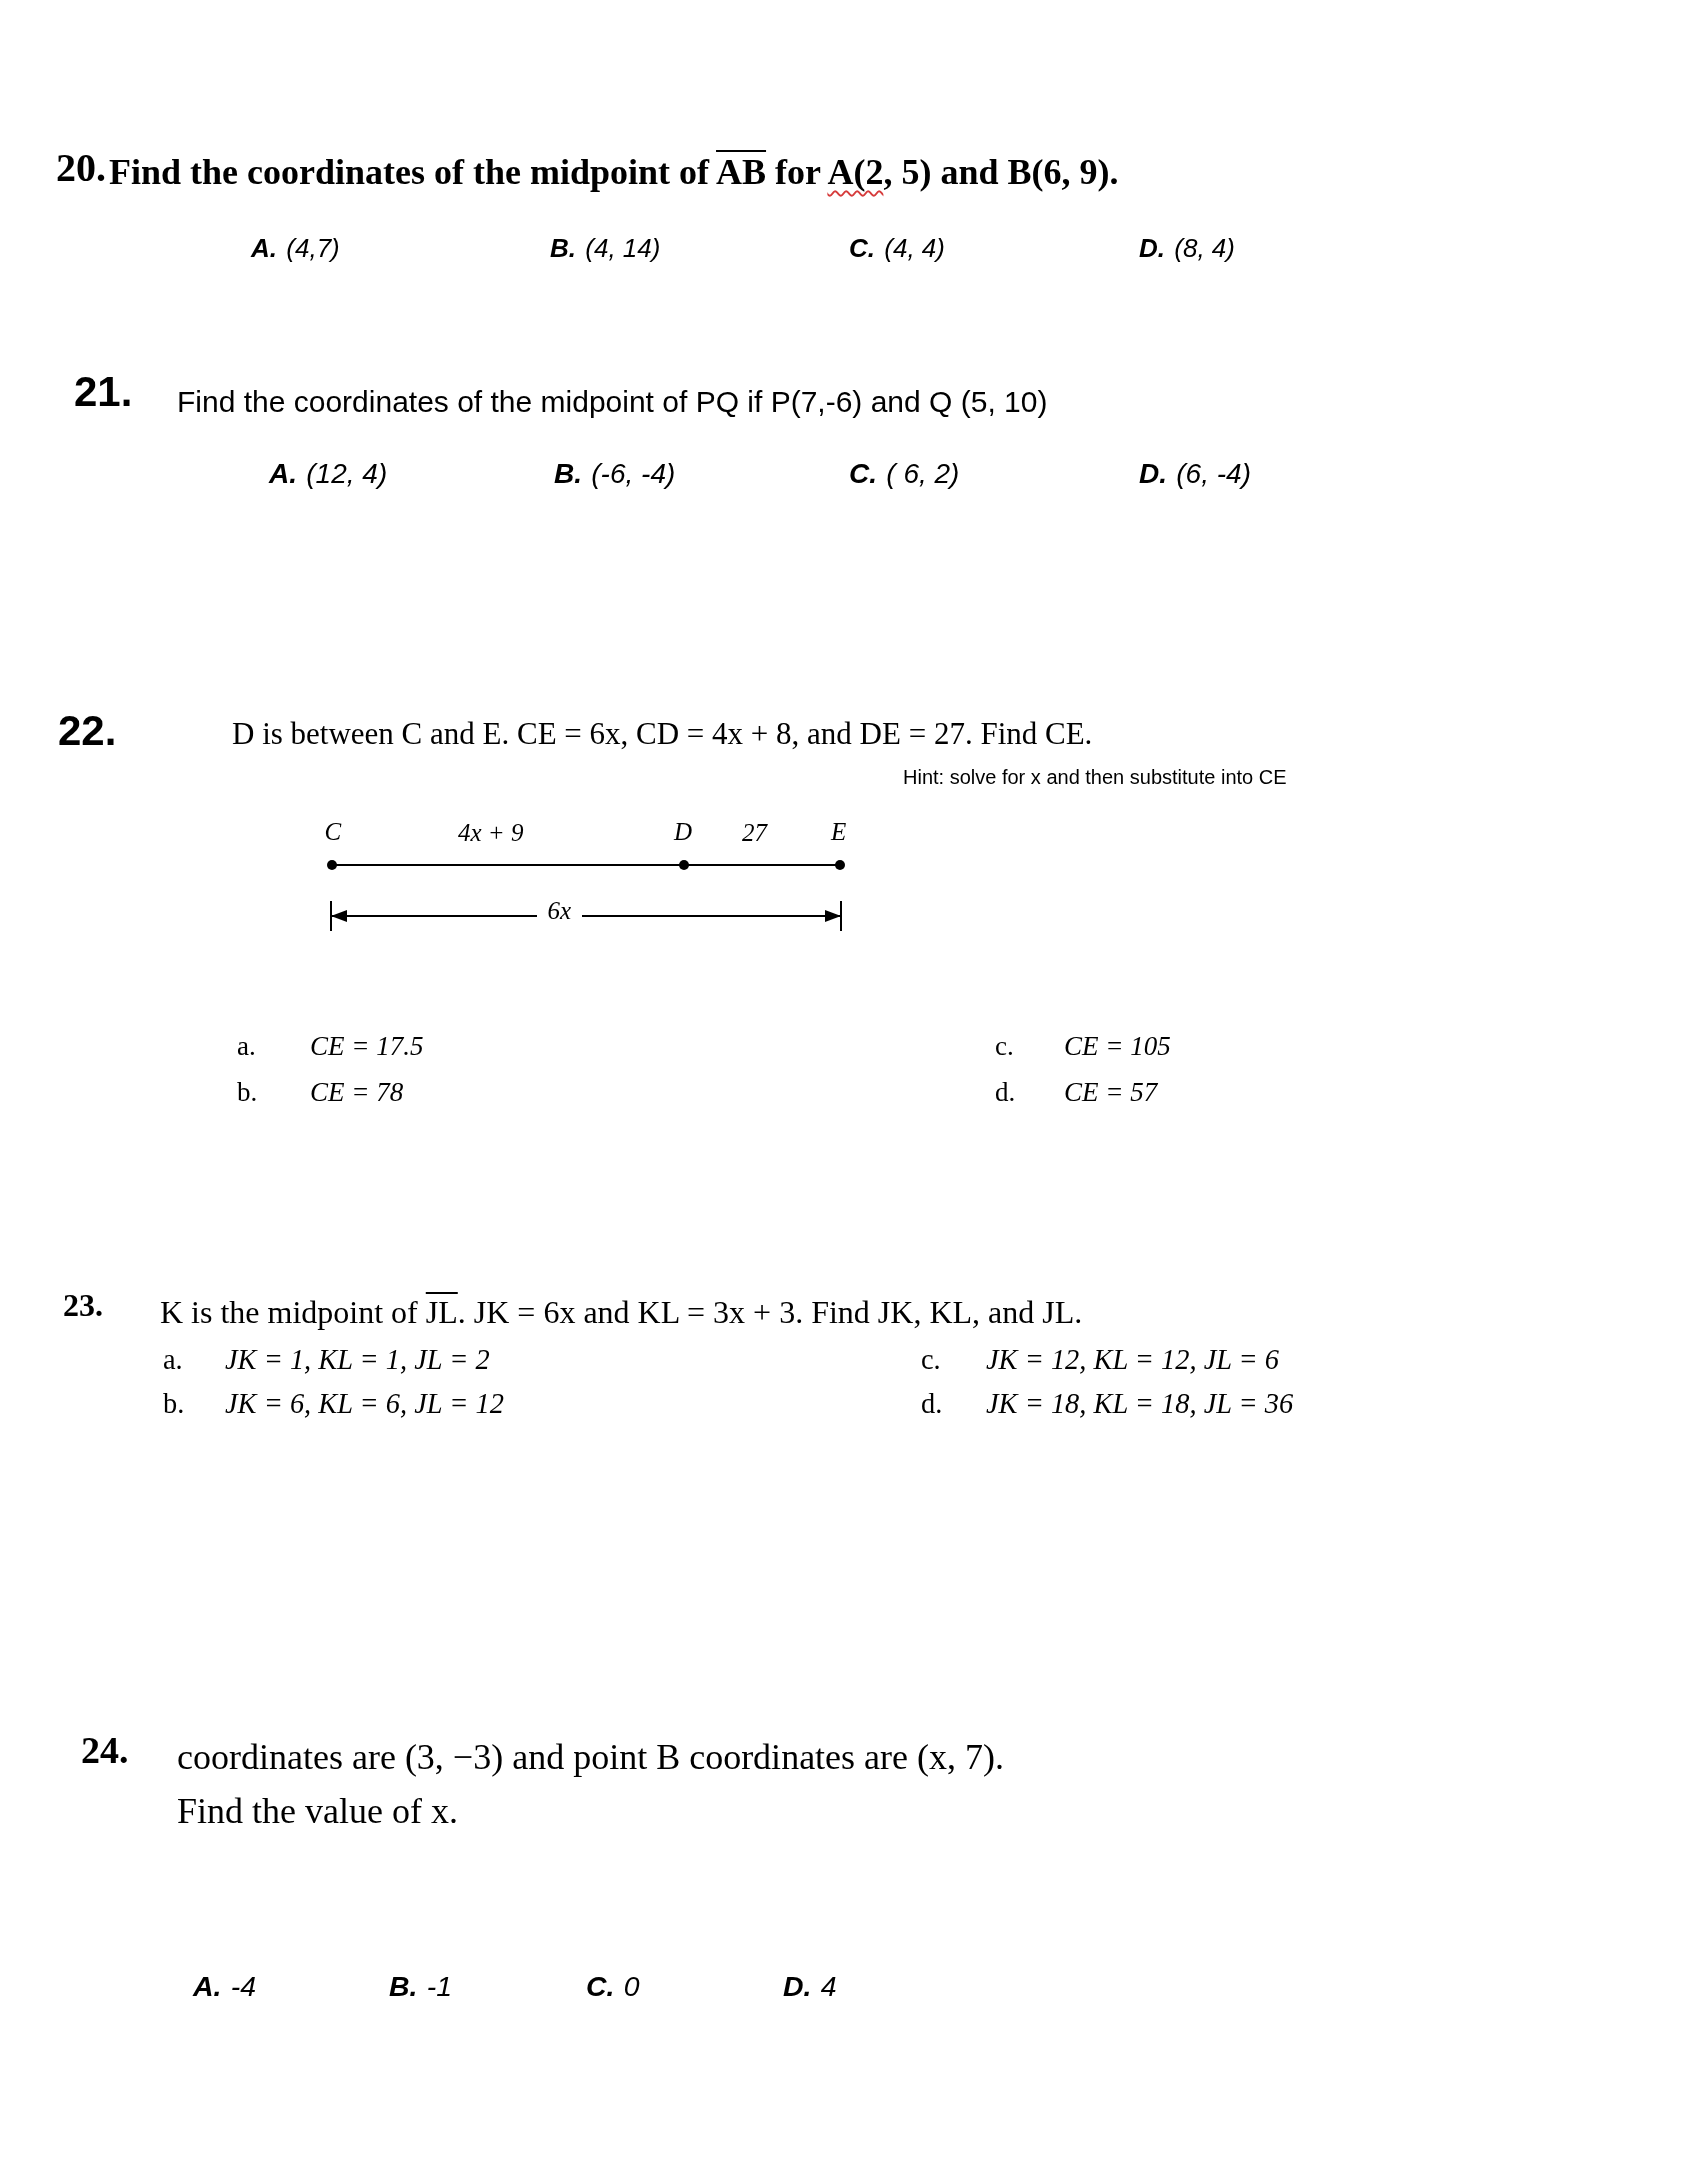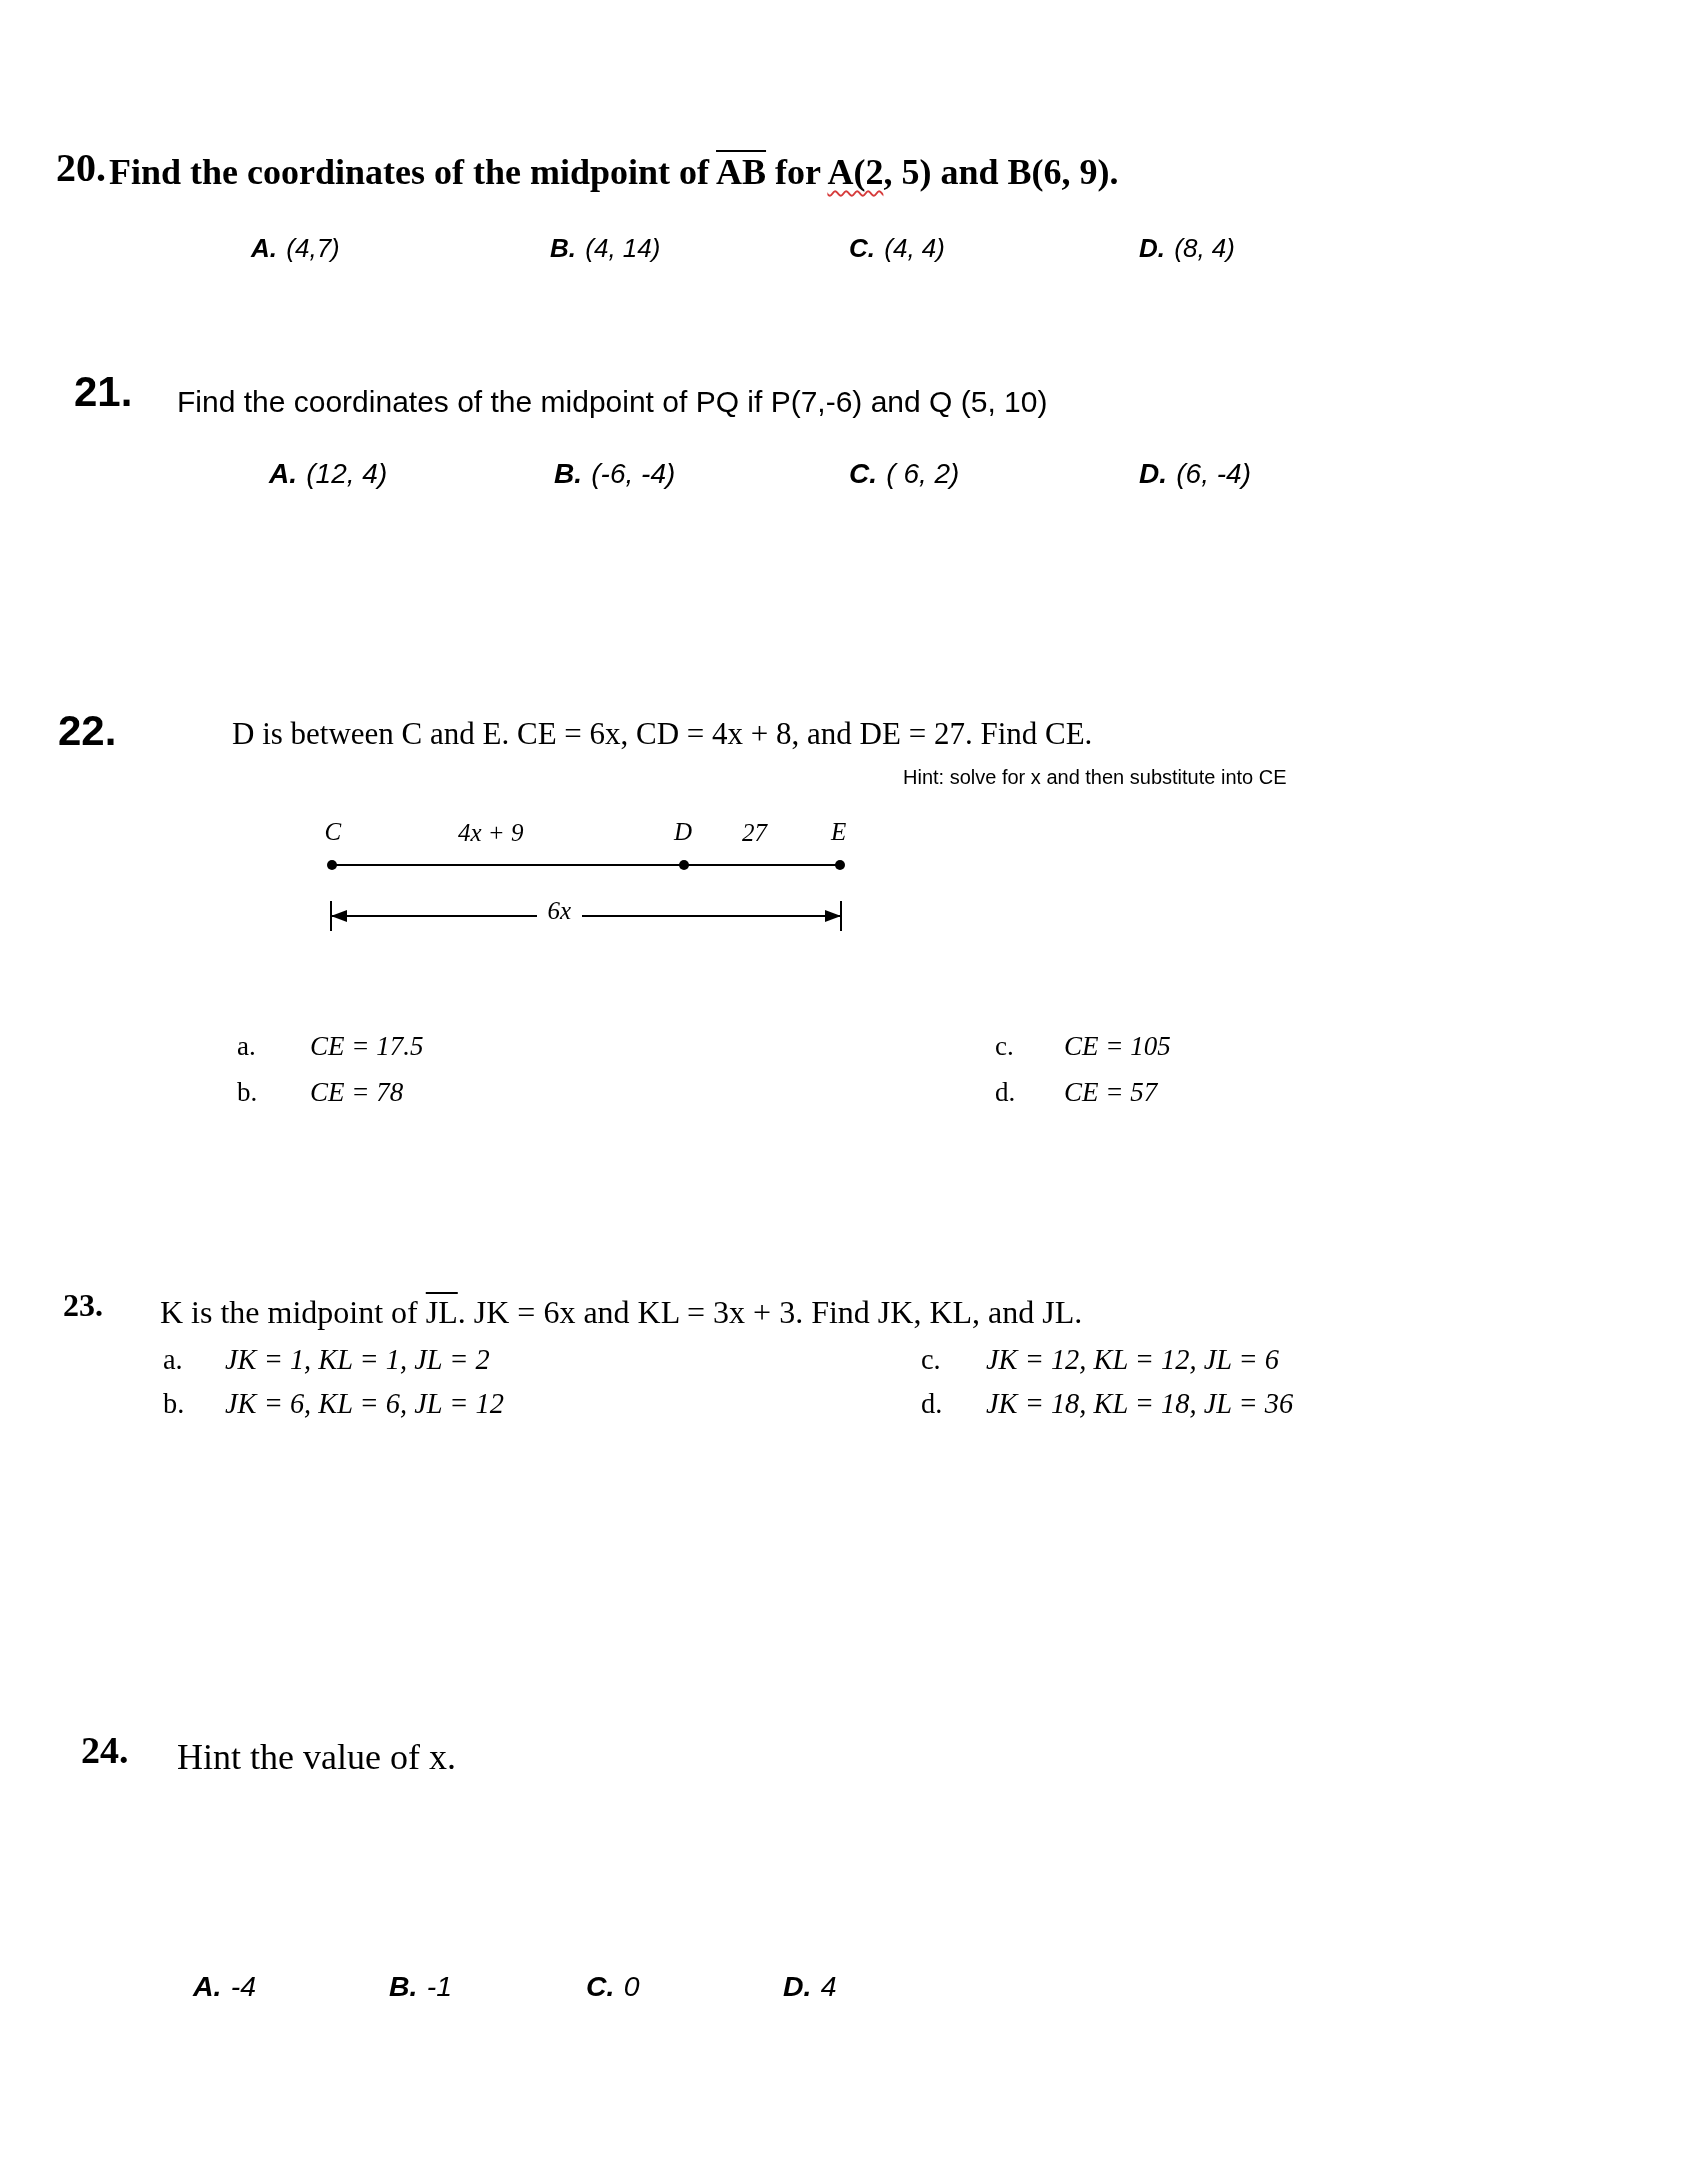--- a/index.html
+++ b/index.html
@@ -172,21 +172,22 @@
     <span class="mlabel">c.</span><span class="mvalue">JK = 12, KL = 12, JL = 6</span>
   </div>
   <div class="mopt serif q23-d">
     <span class="mlabel">d.</span><span class="mvalue">JK = 18, KL = 18, JL = 36</span>
   </div>
 </section>
 
 <section>
   <span class="abs qnum serif q24-num">24.</span>
   <div class="abs serif q24-text">
-    <div>Hint the value of x.</div>
+    <div>coordinates are (3, −3) and point B coordinates are (x, 7).</div>
+    <div>Find the value of x.</div>
   </div>
   <div class="opt sans q24-opts" style="left:193px;">
     <span class="optlabel">A.</span><span>-4</span>
   </div>
   <div class="opt sans q24-opts" style="left:389px;">
     <span class="optlabel">B.</span><span>-1</span>
   </div>
   <div class="opt sans q24-opts" style="left:586px;">
     <span class="optlabel">C.</span><span>0</span>
   </div>

